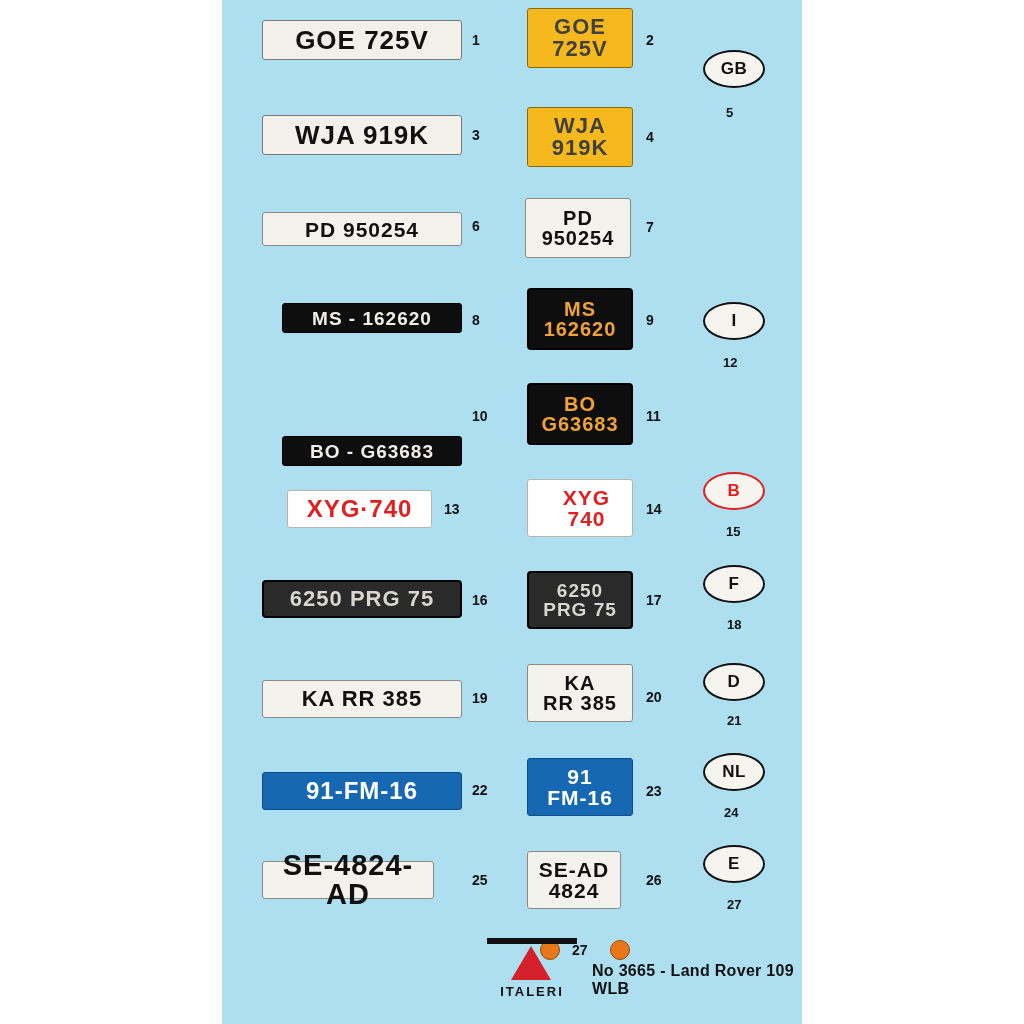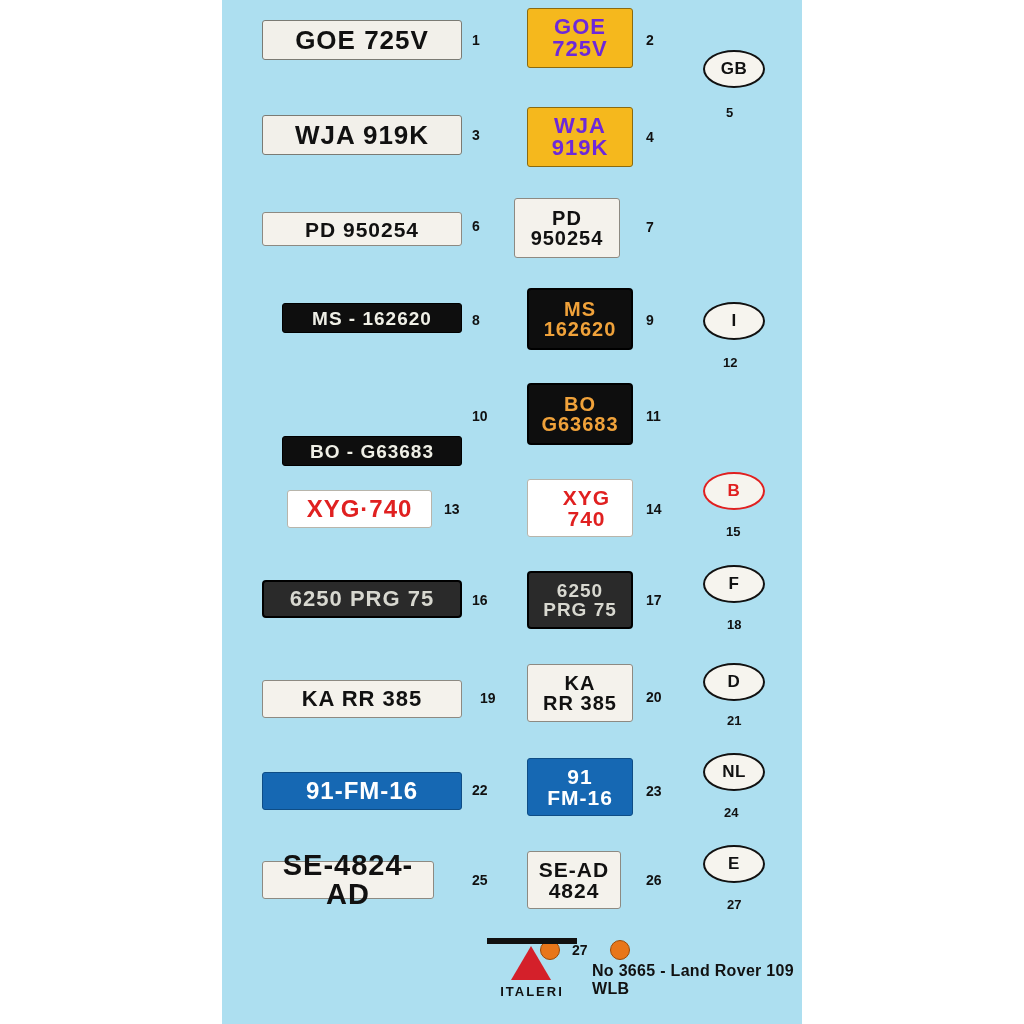--- a/index.html
+++ b/index.html
@@ -19,21 +19,21 @@
     text-align:center;
     white-space:pre-line;
   }
   .num{
     position:absolute;
     font-size:14px;color:#111;font-weight:bold;
     font-family:"Liberation Sans",sans-serif;
   }
   
   .p-white{background:#f2f0ea;color:#111;border:1px solid #7b7b74;border-radius:3px;}
-  .p-yellow{background:#f5b81d;color:#6d28d9;border:1px solid #8a6a10;border-radius:3px;}
+  .p-yellow{background:#f5b81d;color:#404040;border:1px solid #8a6a10;border-radius:3px;}
   .p-black{background:#0e0e0e;color:#efefe6;border:1px solid #000;border-radius:3px;}
   .p-blackbig{background:#0e0e0e;color:#efefe6;border:2px solid #000;border-radius:4px;}
   .p-redtext{background:#ffffff;color:#e02020;border:1px solid #b8b5ab;border-radius:3px;}
   .p-darkgrey{background:#2a2a2a;color:#d8d8d0;border:2px solid #000;border-radius:4px;}
   .p-blue{background:#1668b3;color:#fff;border:1px solid #0e4d86;border-radius:3px;}
   .p-plainwhite{background:#f4f2ec;color:#111;border:1px solid #8d8a82;border-radius:3px;}
 
   
   .oval{
     position:absolute;
@@ -89,21 +89,21 @@
     <span>WJA
 919K</span>
   </div>
   <div class="num" style="left:424px;top:129px;">4</div>
 
   <div class="plate p-plainwhite" style="left:40px;top:212px;width:200px;height:34px;font-size:21px;">
     <span>PD  950254</span>
   </div>
   <div class="num" style="left:250px;top:218px;">6</div>
 
-  <div class="plate p-plainwhite" style="left:292px;top:198px;width:106px;height:60px;font-size:20px;">
+  <div class="plate p-plainwhite" style="left:303px;top:198px;width:106px;height:60px;font-size:20px;">
     <span>PD
 950254</span>
   </div>
   <div class="num" style="left:424px;top:219px;">7</div>
 
   <div class="plate p-black" style="left:60px;top:303px;width:180px;height:30px;font-size:19px;">
     <span>MS - 162620</span>
   </div>
   <div class="num" style="left:250px;top:312px;">8</div>
 
@@ -157,21 +157,21 @@
   <div class="num" style="left:424px;top:592px;">17</div>
 
   <div class="oval" style="left:481px;top:565px;">
     <span>F</span>
   </div>
   <div class="oval-num" style="left:505px;top:617px;">18</div>
 
   <div class="plate p-plainwhite" style="left:40px;top:680px;width:200px;height:38px;font-size:22px;">
     <span>KA  RR 385</span>
   </div>
-  <div class="num" style="left:258px;top:690px;">19</div>
+  <div class="num" style="left:250px;top:690px;">19</div>
 
   <div class="plate p-plainwhite" style="left:305px;top:664px;width:106px;height:58px;font-size:20px;">
     <span>KA
 RR 385</span>
   </div>
   <div class="num" style="left:424px;top:689px;">20</div>
 
   <div class="oval" style="left:481px;top:663px;">
     <span>D</span>
   </div>

